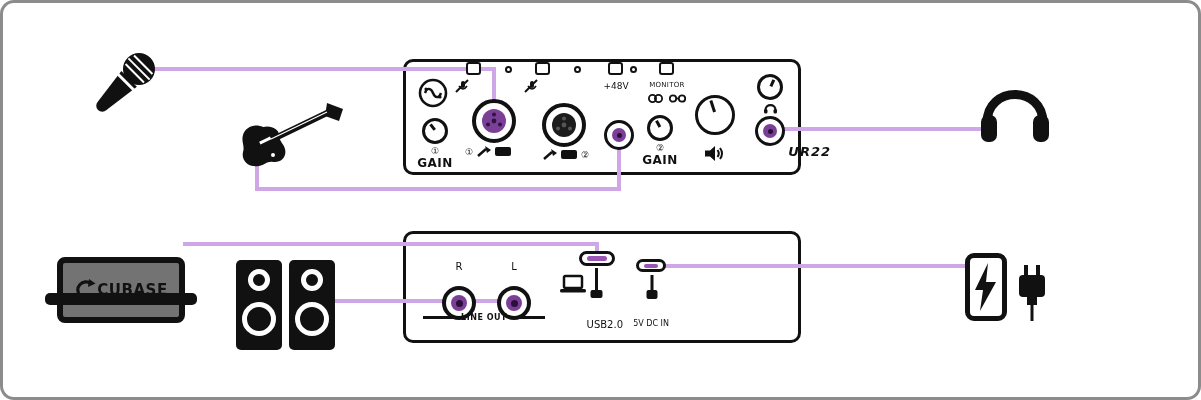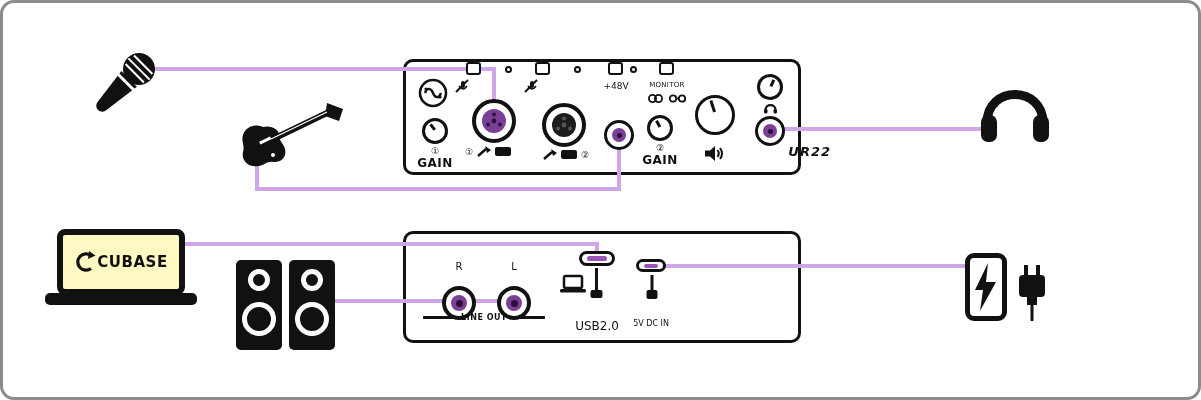--- a/index.html
+++ b/index.html
@@ -35,22 +35,22 @@
   .knobcap{position:absolute;text-align:center;font-weight:bold;line-height:1.1;}
   .knobcap .num{font-size:9px;display:block;font-weight:normal;}
   .knobcap .g{font-size:12px;display:block;letter-spacing:.5px;}
   .model{position:absolute;font-weight:bold;font-style:italic;font-size:13px;letter-spacing:1px;text-align:right;}
   .port{position:absolute;box-sizing:border-box;border:3px solid #111;border-radius:8px;background:#fff;
     display:flex;align-items:center;justify-content:center;}
   .slot{background:#9a55b5;border-radius:3px;}
   .lineout{position:absolute;display:flex;align-items:center;gap:6px;font-size:8px;font-weight:bold;letter-spacing:.5px;}
   .lineout::before,.lineout::after{content:"";flex:1;height:2.5px;background:#111;}
   
-  .screen{position:absolute;box-sizing:border-box;border:6px solid #111;border-radius:8px;background:#fef9c3;
-    display:flex;align-items:center;justify-content:center;gap:1px;}
+  .screen{position:absolute;box-sizing:border-box;border:6px solid #111;border-radius:8px;background:#737373;
+    display:flex;align-items:center;justify-content:center;gap:1px;margin-top:28px;}
   .brand{font-weight:bold;font-size:15px;letter-spacing:.5px;}
   .lapbase{position:absolute;background:#111;border-radius:5px;}
   .spk{position:absolute;width:46px;height:90px;background:#111;border-radius:5px;
     display:flex;flex-direction:column;align-items:center;}
   .ring1{box-sizing:border-box;width:22px;height:22px;border:5px solid #fff;border-radius:50%;background:#111;margin-top:9px;}
   .ring2{box-sizing:border-box;width:34px;height:34px;border:5px solid #fff;border-radius:50%;background:#111;margin-top:11px;}
   .adapter{position:absolute;box-sizing:border-box;width:42px;height:68px;border:5px solid #111;border-radius:9px;
     background:#fff;display:flex;align-items:center;justify-content:center;}
   .blk{fill:#111;}
   .nofill{fill:none;stroke:#111;}
@@ -205,21 +205,21 @@
 
   <div class="port" style="left:576px;top:248px;width:36px;height:15px;">
     <div class="slot" style="width:20px;height:5px;"></div>
   </div>
   <svg class="abs" style="left:556px;top:265px;" width="50" height="32" viewBox="0 0 50 32">
     <rect x="36" y="0" width="3" height="22" class="blk"></rect>
     <rect x="31.5" y="22" width="12" height="8" rx="2" class="blk"></rect>
     <rect x="5" y="8" width="18" height="12" rx="1.5" class="nofill" stroke-width="2.5"></rect>
     <rect x="1" y="21" width="26" height="3.5" rx="1.5" class="blk"></rect>
   </svg>
-  <div class="lbl" style="left:568px;top:316px;width:52px;font-size:12px;">USB2.0</div>
+  <div class="lbl" style="left:568px;top:316px;width:52px;font-size:10px;text-align:right;">USB2.0</div>
 
   <div class="port" style="left:633px;top:256px;width:30px;height:13px;">
     <div class="slot" style="width:14px;height:4px;"></div>
   </div>
   <svg class="abs" style="left:639px;top:272px;" width="20" height="28" viewBox="0 0 20 28">
     <rect x="8.5" y="0" width="3" height="15" class="blk"></rect>
     <rect x="4.5" y="15" width="11" height="9" rx="2" class="blk"></rect>
   </svg>
   <div class="lbl" style="left:622px;top:316px;width:52px;font-size:8px;">5V DC IN</div>
 

